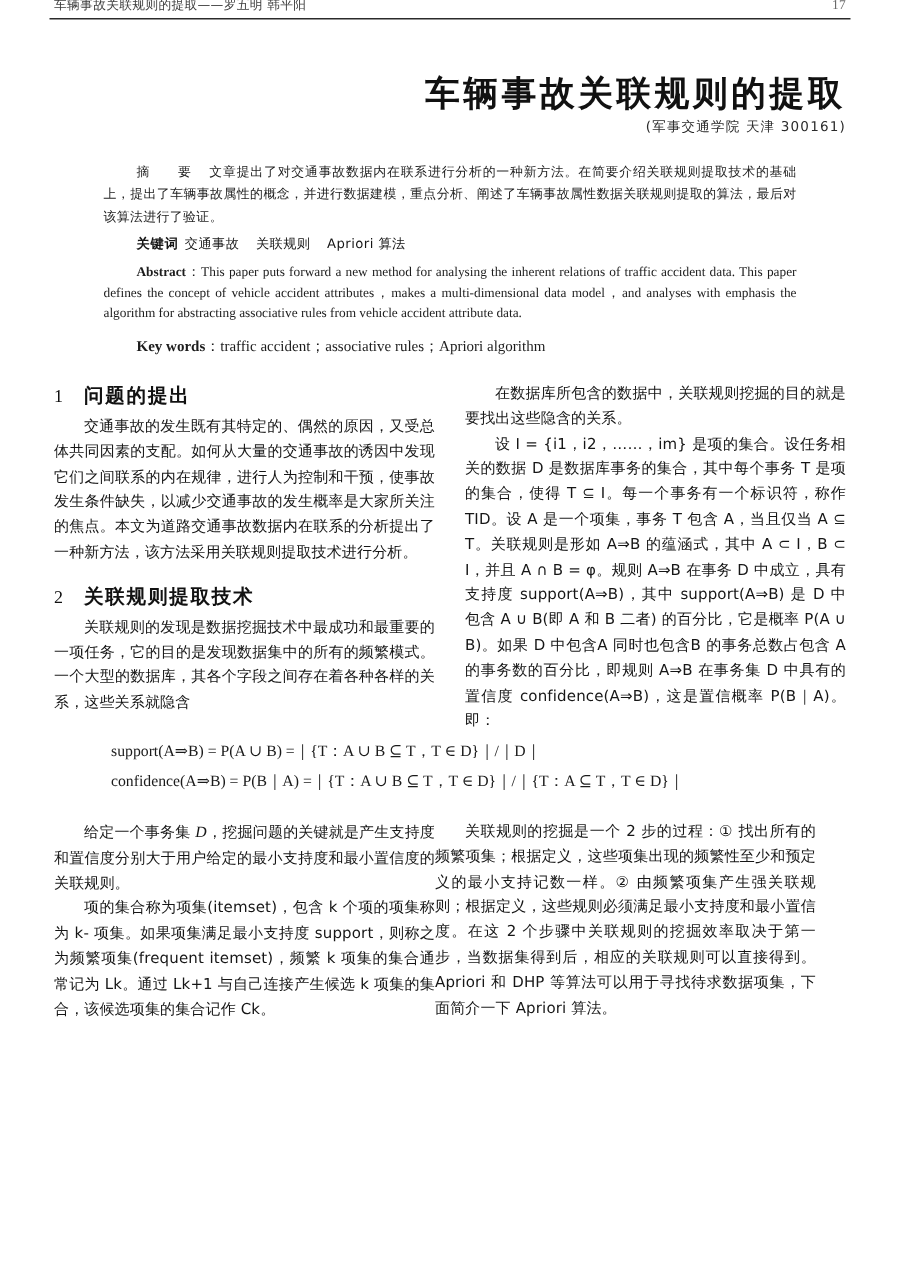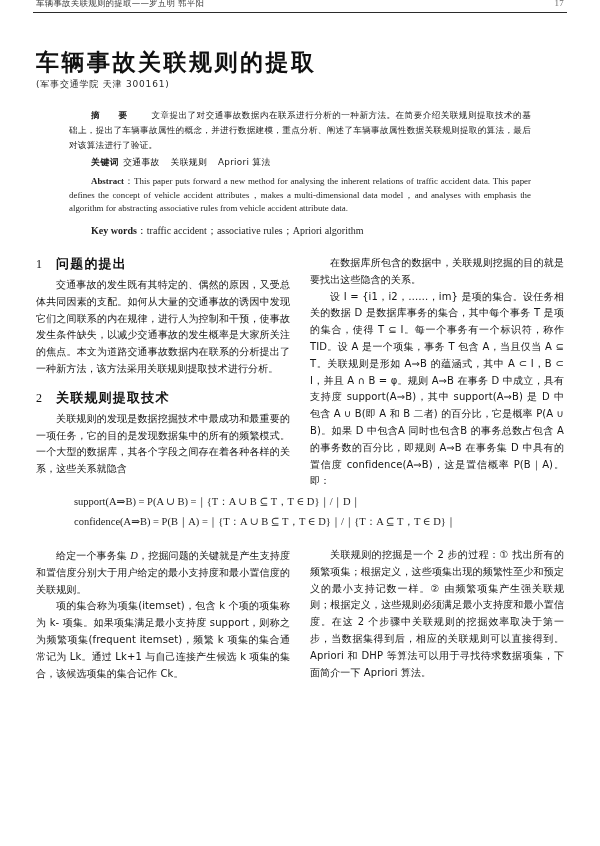--- a/index.html
+++ b/index.html
@@ -46,21 +46,21 @@
   }
   .runhead-rule {
     position: absolute;
     top: 12px;
     left: 33px;
     right: 33px;
     border-top: 1px solid #2b2b2b;
   }
 
   
-  .titleblock { text-align: left; }
+  .titleblock { text-align: right; }
   .doc-title {
     margin: 0;
     padding-top: 47px;
     font-family: "DejaVu Sans", "Liberation Sans", sans-serif;
     font-weight: bold;
     font-size: 23px;
     letter-spacing: 2.5px;
     color: #111;
   }
   .authors {
@@ -85,24 +85,24 @@
   .abs-cn {
     font-family: "DejaVu Sans", "Liberation Sans", sans-serif;
     font-size: 8.6px;
     line-height: 1.72;
     text-align: justify;
     text-justify: inter-ideograph;
     color: #1d1d1d;
     letter-spacing: .25px;
   }
   .abs-cn .lead {
-    font-weight: bold;
+    font-weight: normal;
     letter-spacing: 5px;
     margin-left: 22px;
-    margin-right: 19px;
+    margin-right: 7px;
   }
   .kw-cn {
     margin-top: 5px;
     font-family: "DejaVu Sans", "Liberation Sans", sans-serif;
     font-size: 8.8px;
     letter-spacing: .3px;
     color: #151515;
   }
   .kw-cn .lead {
     font-weight: bold;
@@ -184,21 +184,20 @@
     font-family: "Liberation Serif", "DejaVu Serif", serif;
     font-size: 10.5px;
     line-height: 1.62;
     color: #1b1b1b;
     white-space: nowrap;
     padding-left: 38px;
   }
 
   .colwrap-lower {
     display: flex;
-    gap: 20px;
     align-items: flex-start;
     margin-top: 17px;
   }
 </style>
 </head>
 <body>
 
 <div class="page">
 
   <div class="runhead">

